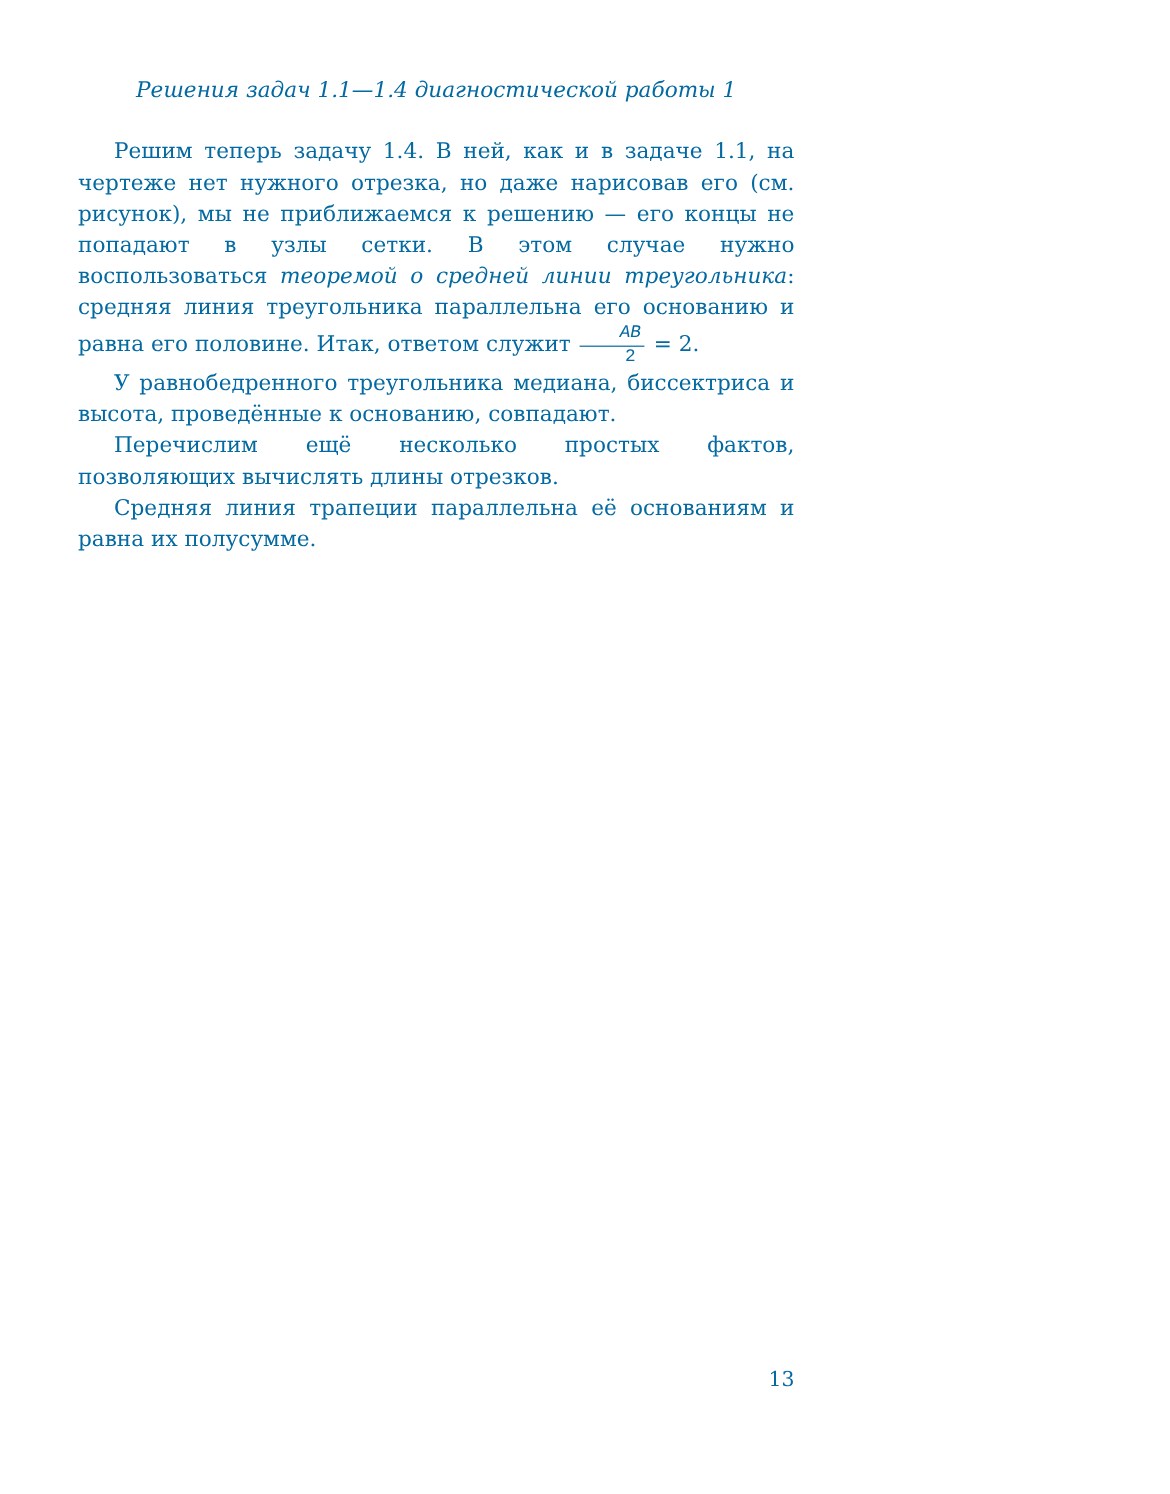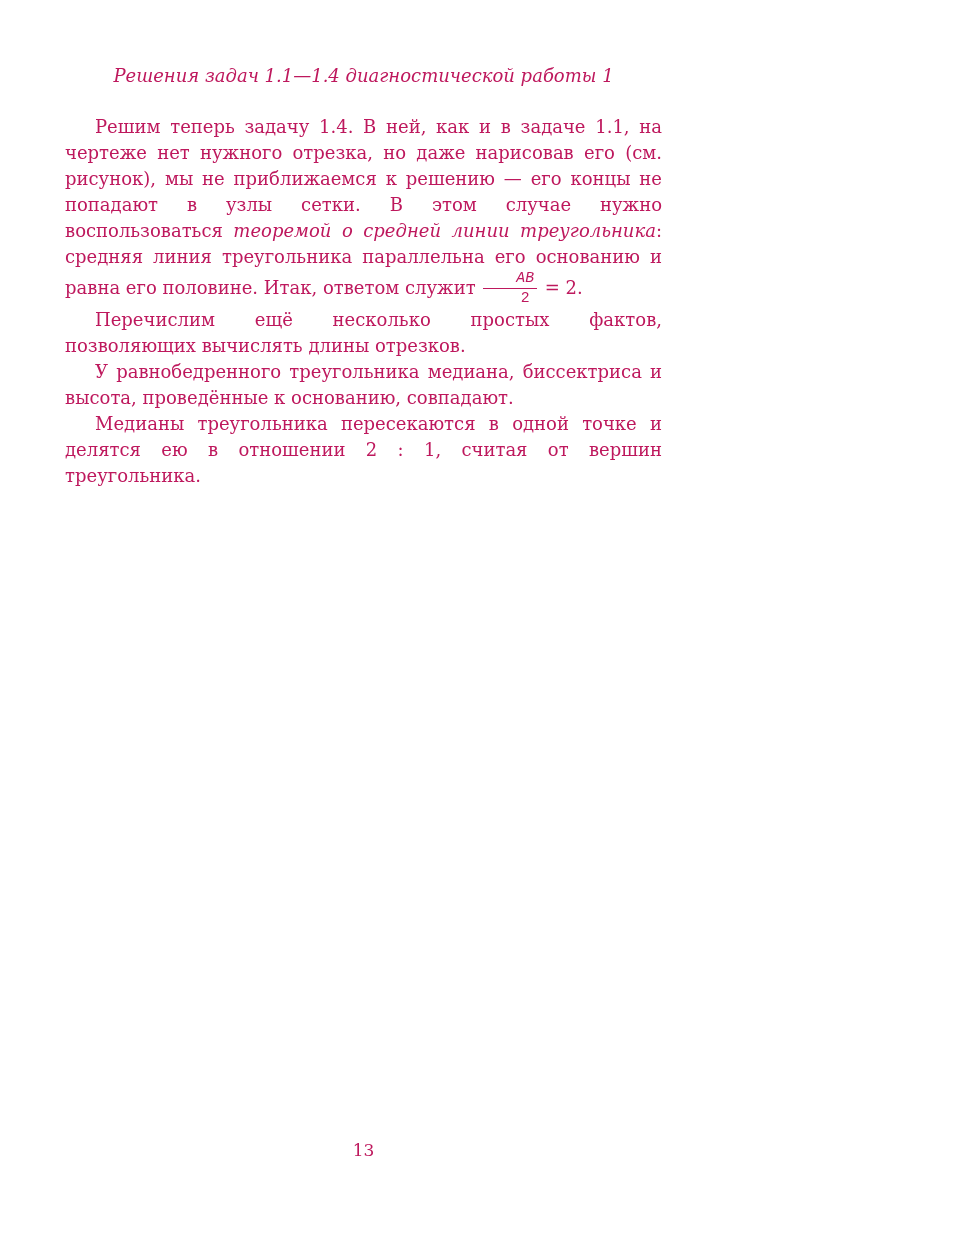--- a/index.html
+++ b/index.html
@@ -7,21 +7,21 @@
     padding: 0;
     background: #ffffff;
   }
   .page {
     position: relative;
     width: 975px;
     height: 1245px;
     background: #ffffff;
     overflow: hidden;
     font-family: "DejaVu Serif", serif;
-    color: #be185d;
+    color: #0369a1;
   }
   .column {
     position: absolute;
     left: 65px;
     top: 64px;
     width: 597px;
   }
   .running-head {
     font-style: italic;
     font-size: 18px;
@@ -55,31 +55,31 @@
   }
   .frac .den {
     display: block;
     padding-top: 1px;
   }
   .page-number {
     position: absolute;
     left: 65px;
     top: 1140px;
     width: 597px;
-    text-align: center;
+    text-align: right;
     font-size: 17px;
   }
 </style>
 </head>
 <body>
 
 <div class="page">
   <div class="column">
     <div class="running-head">Решения задач 1.1—1.4 диагностической работы 1</div>
     <div class="body-text">
         <p><span class="n">Решим теперь задачу </span><span class="b">1.4</span><span class="n">. В ней, как и в задаче 1.1, на чертеже нет нужного отрезка, но даже нарисовав его (см. рисунок), мы не приближаемся к решению — его концы не попадают в узлы сетки. В этом случае нужно воспользоваться </span><span class="i">теоремой о средней линии треугольника</span><span class="n">: средняя линия треугольника параллельна его основанию и равна его половине. Итак, </span><span class="b">ответом</span><span class="n"> служит </span><span class="frac"><span class="num">AB</span><span class="den">2</span></span><span class="n"> = 2.</span></p>
+        <p><span class="n">У равнобедренного треугольника медиана, биссектриса и высота, проведённые к основанию, совпадают.</span></p>
         <p><span class="n">Перечислим ещё несколько простых фактов, позволяющих вычислять длины отрезков.</span></p>
-        <p><span class="n">У равнобедренного треугольника медиана, биссектриса и высота, проведённые к основанию, совпадают.</span></p>
-        <p><span class="n">Медианы треугольника пересекаются в одной точке и делятся ею в отношении 2 : 1, считая от вершин треугольника.</span></p>
+        <p><span class="n">Средняя линия трапеции параллельна её основаниям и равна их полусумме.</span></p>
       </div>
   </div>
   <div class="page-number">13</div>
 </div>
 
 </body></html>

